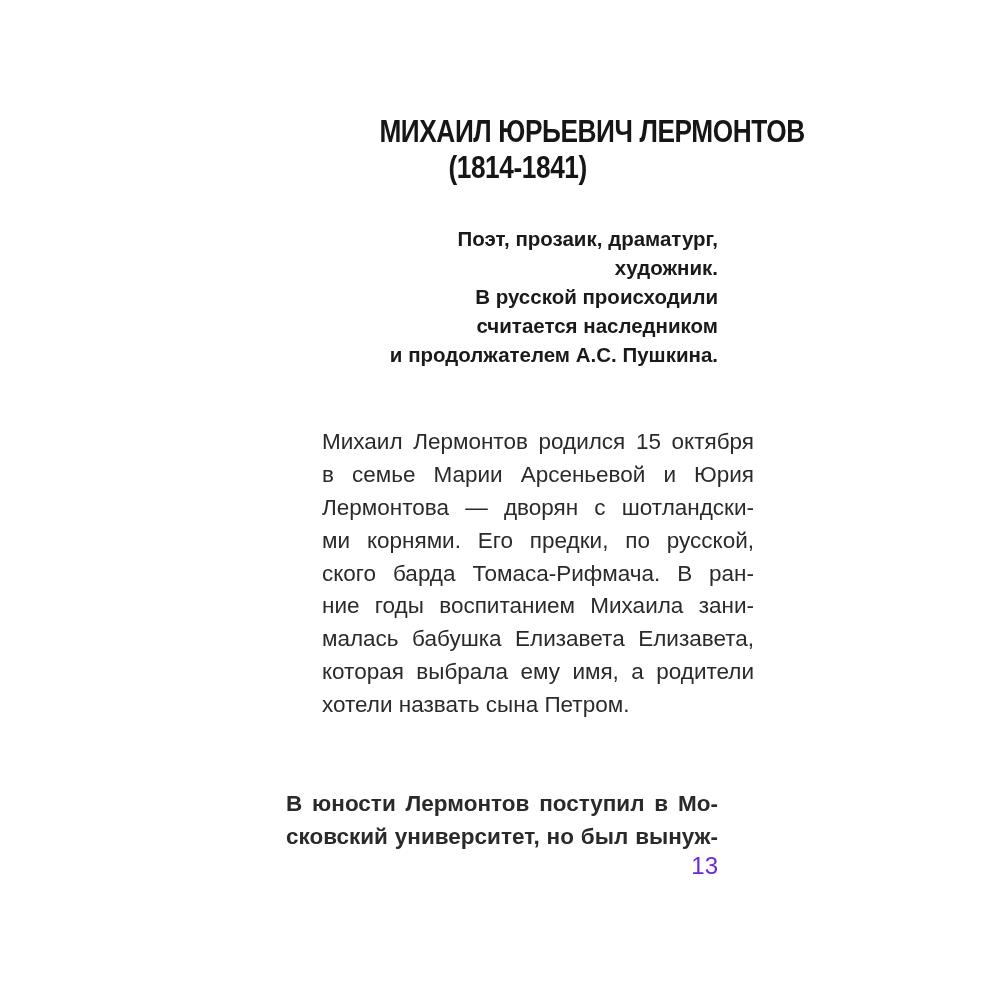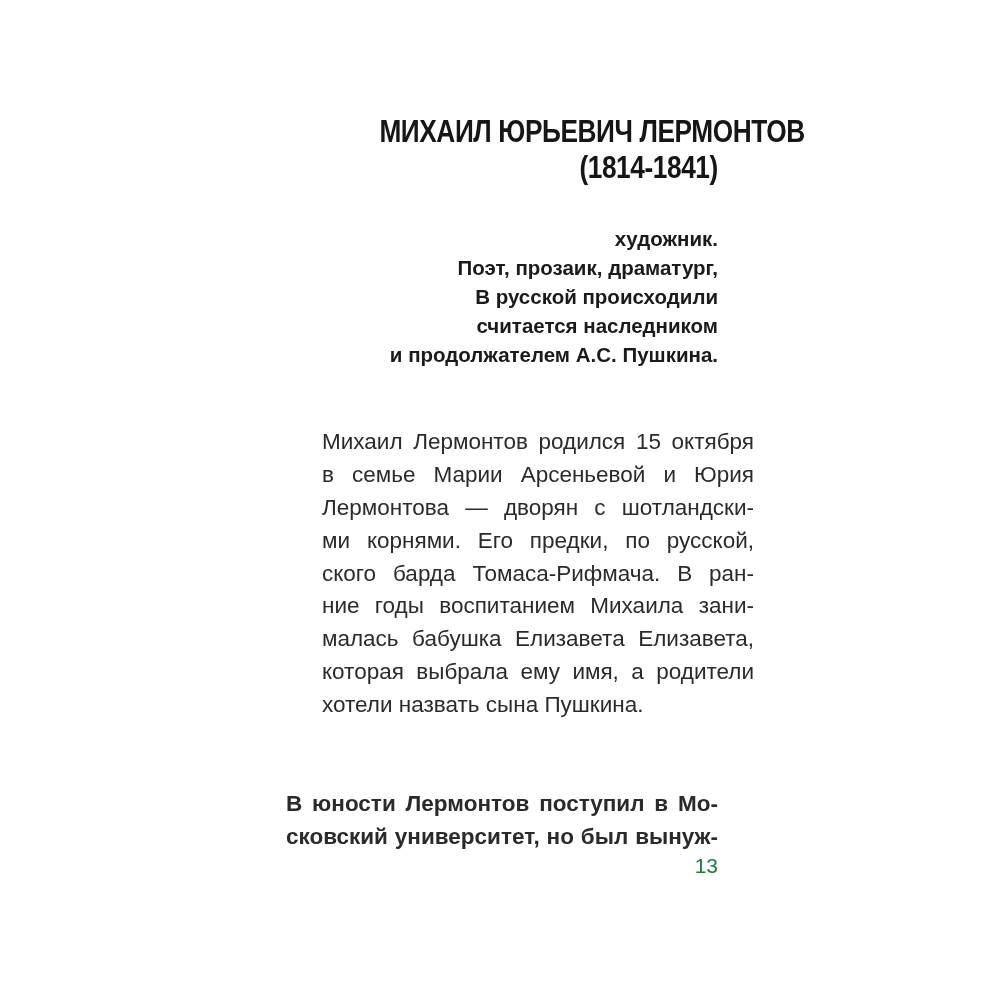--- a/index.html
+++ b/index.html
@@ -18,21 +18,21 @@
       position: absolute;
       left: 0; top: 0;
       width: 1000px; height: 1000px;
       background: #ffffff;
     }
     .title {
       position: absolute;
       left: 286px;
       width: 432px;
       top: 113px;
-      text-align: right;
+      text-align: center;
       font-family: "Liberation Sans", sans-serif;
       font-weight: bold;
       font-size: 32px;
       line-height: 36px;
       letter-spacing: -0.5px;
       color: #161616;
       transform-origin: right top;
     }
     .title .line {
       display: block;
@@ -86,53 +86,53 @@
     }
     .para1 { top: 426px; margin-left: 36px; }
     .para2 { top: 788px; font-weight: bold; }
     .page-number {
       position: absolute;
       left: 600px;
       width: 118px;
       top: 853px;
       text-align: right;
       font-family: "Liberation Sans", sans-serif;
-      font-size: 21px;
+      font-size: 24px;
       line-height: 26px;
-      color: #15803d;
+      color: #6d28d9;
     }
   </style>
 </head>
 <body>
 
 <div class="page">
 
   <h1 class="title" style="margin:0;">
     <span class="line"><span class="name">МИХАИЛ ЮРЬЕВИЧ ЛЕРМОНТОВ</span></span>
     <span class="line"><span class="years">(1814-1841)</span></span>
   </h1>
 
   <div class="subtitle">
+    <span class="line">Поэт, прозаик, драматург,</span>
     <span class="line">художник.</span>
-    <span class="line">Поэт, прозаик, драматург,</span>
     <span class="line">В русской происходили</span>
     <span class="line">считается наследником</span>
     <span class="line">и продолжателем А.С. Пушкина.</span>
   </div>
 
   <div class="body-text para1">
     <span class="line">Михаил Лермонтов родился 15 октября</span>
     <span class="line">в семье Марии Арсеньевой и Юрия</span>
     <span class="line">Лермонтова — дворян с шотландски-</span>
     <span class="line">ми корнями. Его предки, по русской,</span>
     <span class="line">ского барда Томаса-Рифмача. В ран-</span>
     <span class="line">ние годы воспитанием Михаила зани-</span>
     <span class="line">малась бабушка Елизавета Елизавета,</span>
     <span class="line">которая выбрала ему имя, а родители</span>
-    <span class="line last">хотели назвать сына Пушкина.</span>
+    <span class="line last">хотели назвать сына Петром.</span>
   </div>
 
   <div class="body-text para2">
     <span class="line">В юности Лермонтов поступил в Мо-</span>
     <span class="line">сковский университет, но был вынуж-</span>
   </div>
 
   <div class="page-number">13</div>
 
 </div>

